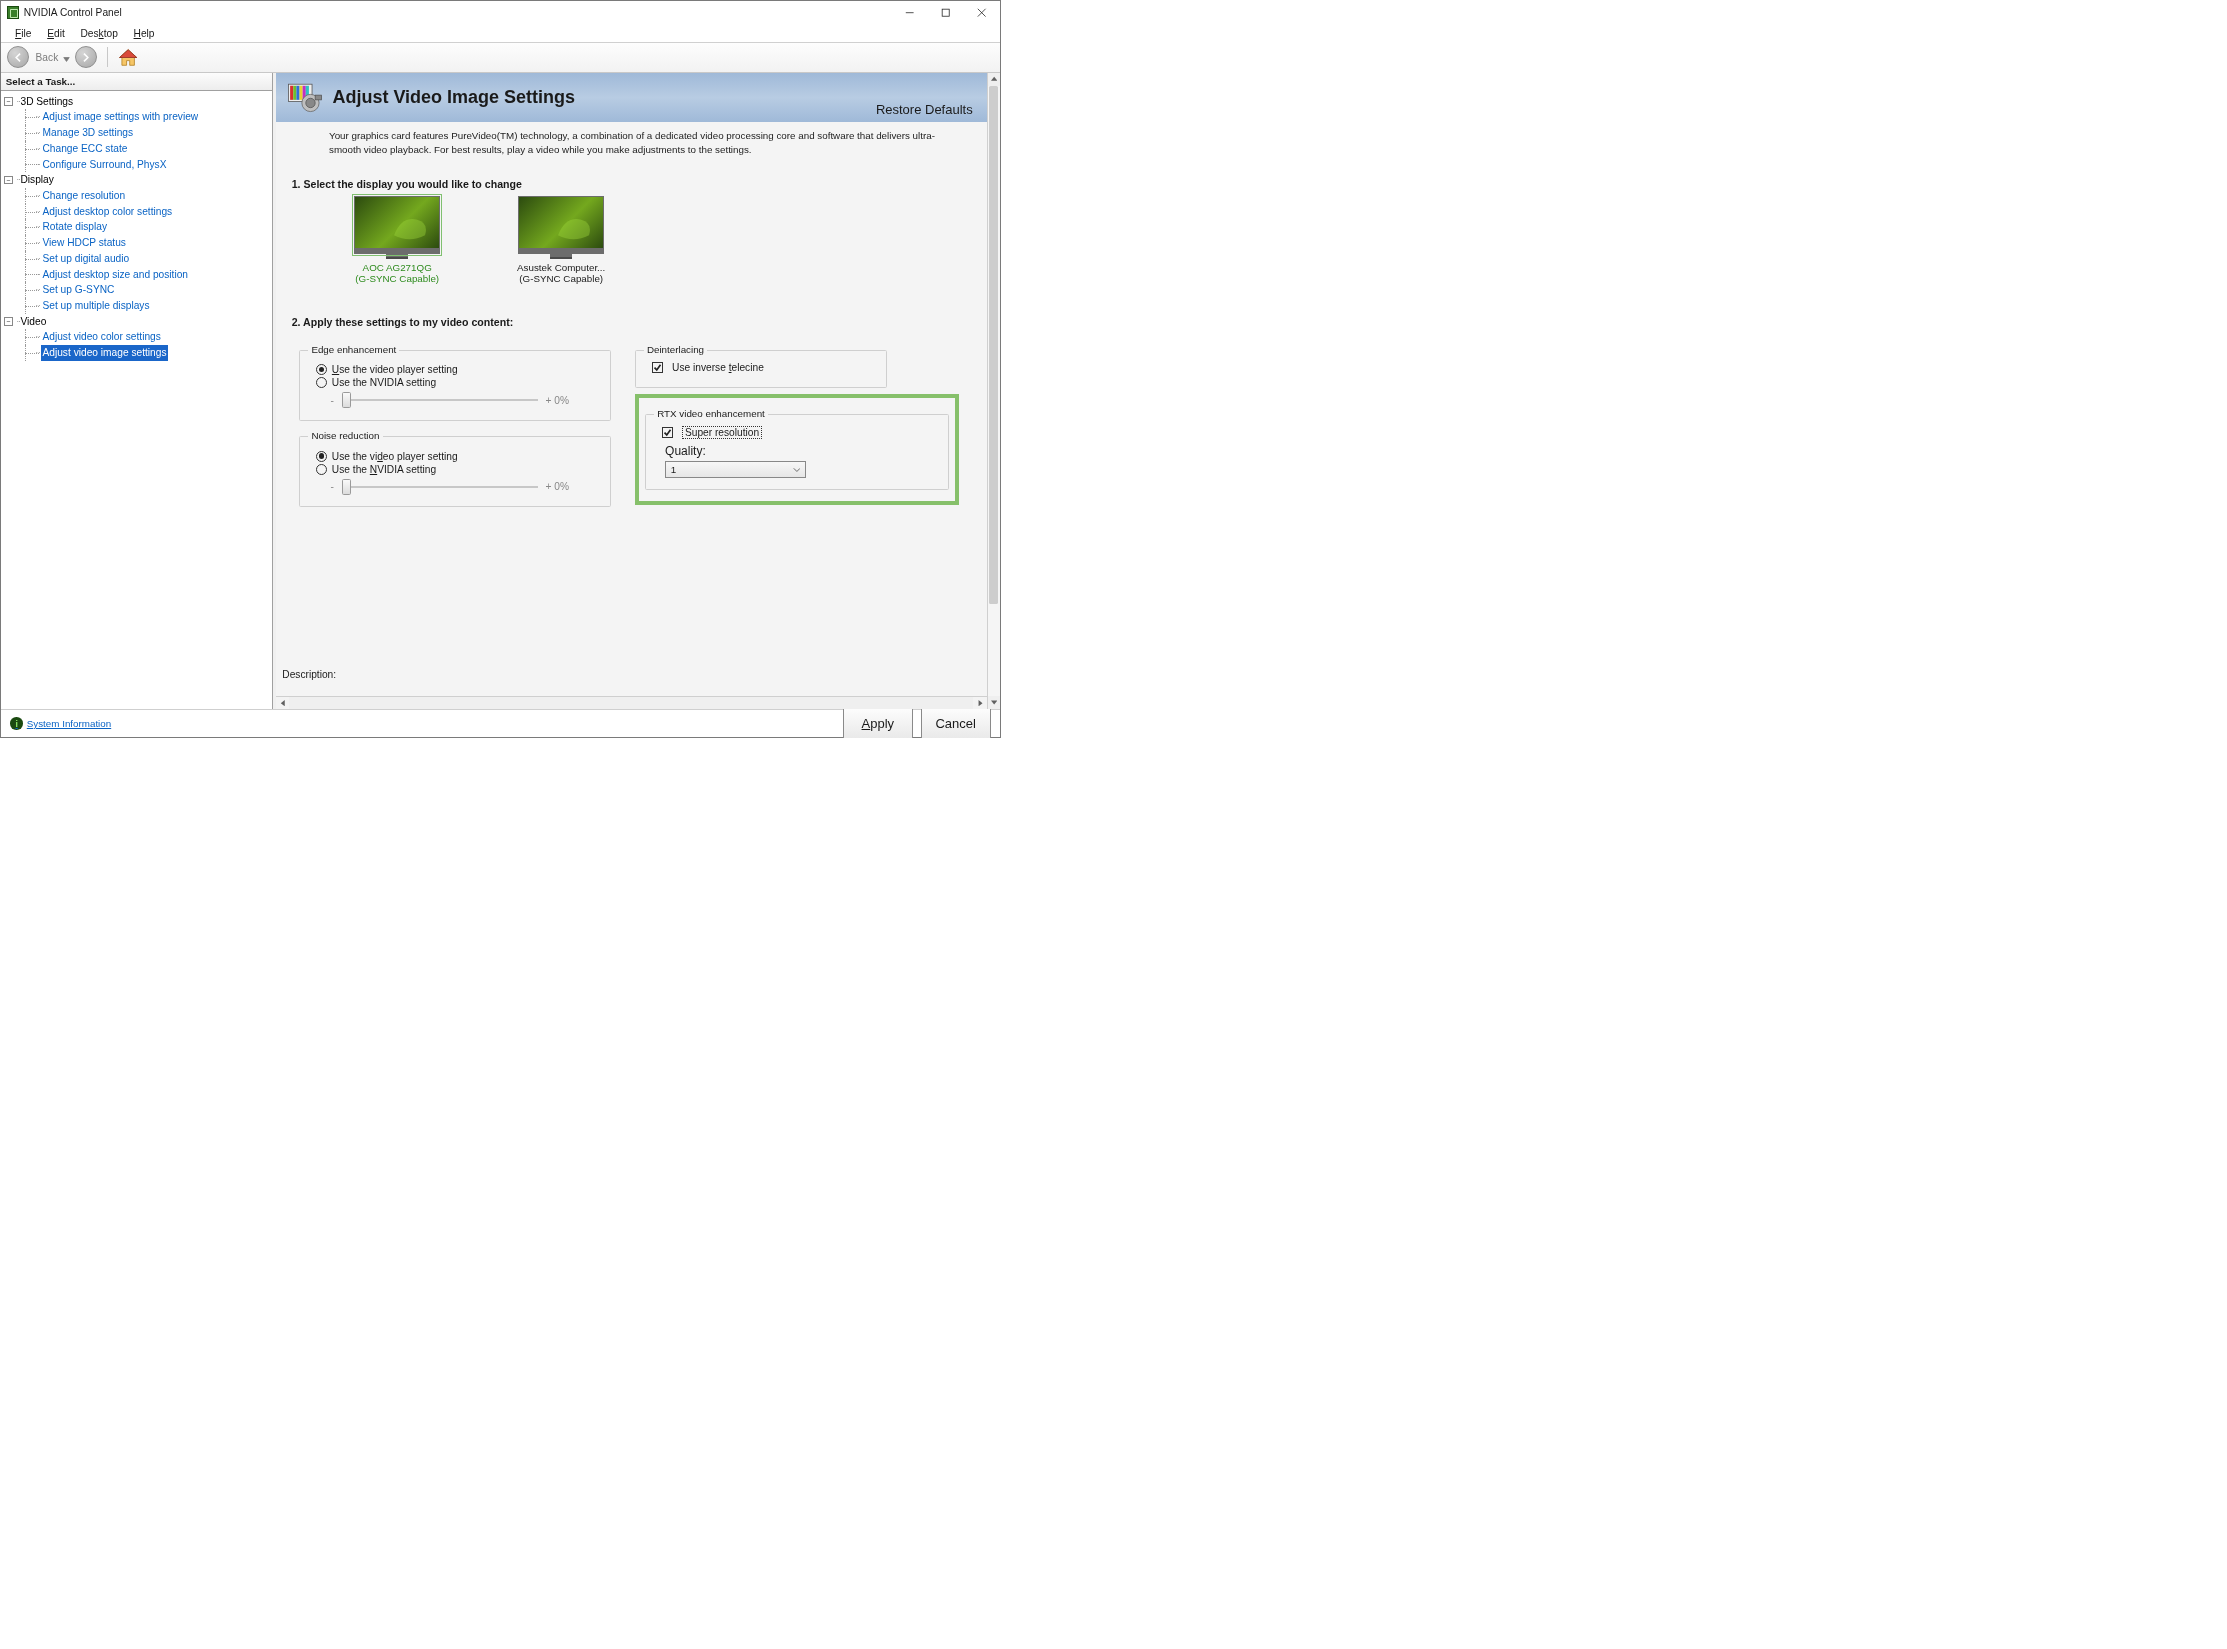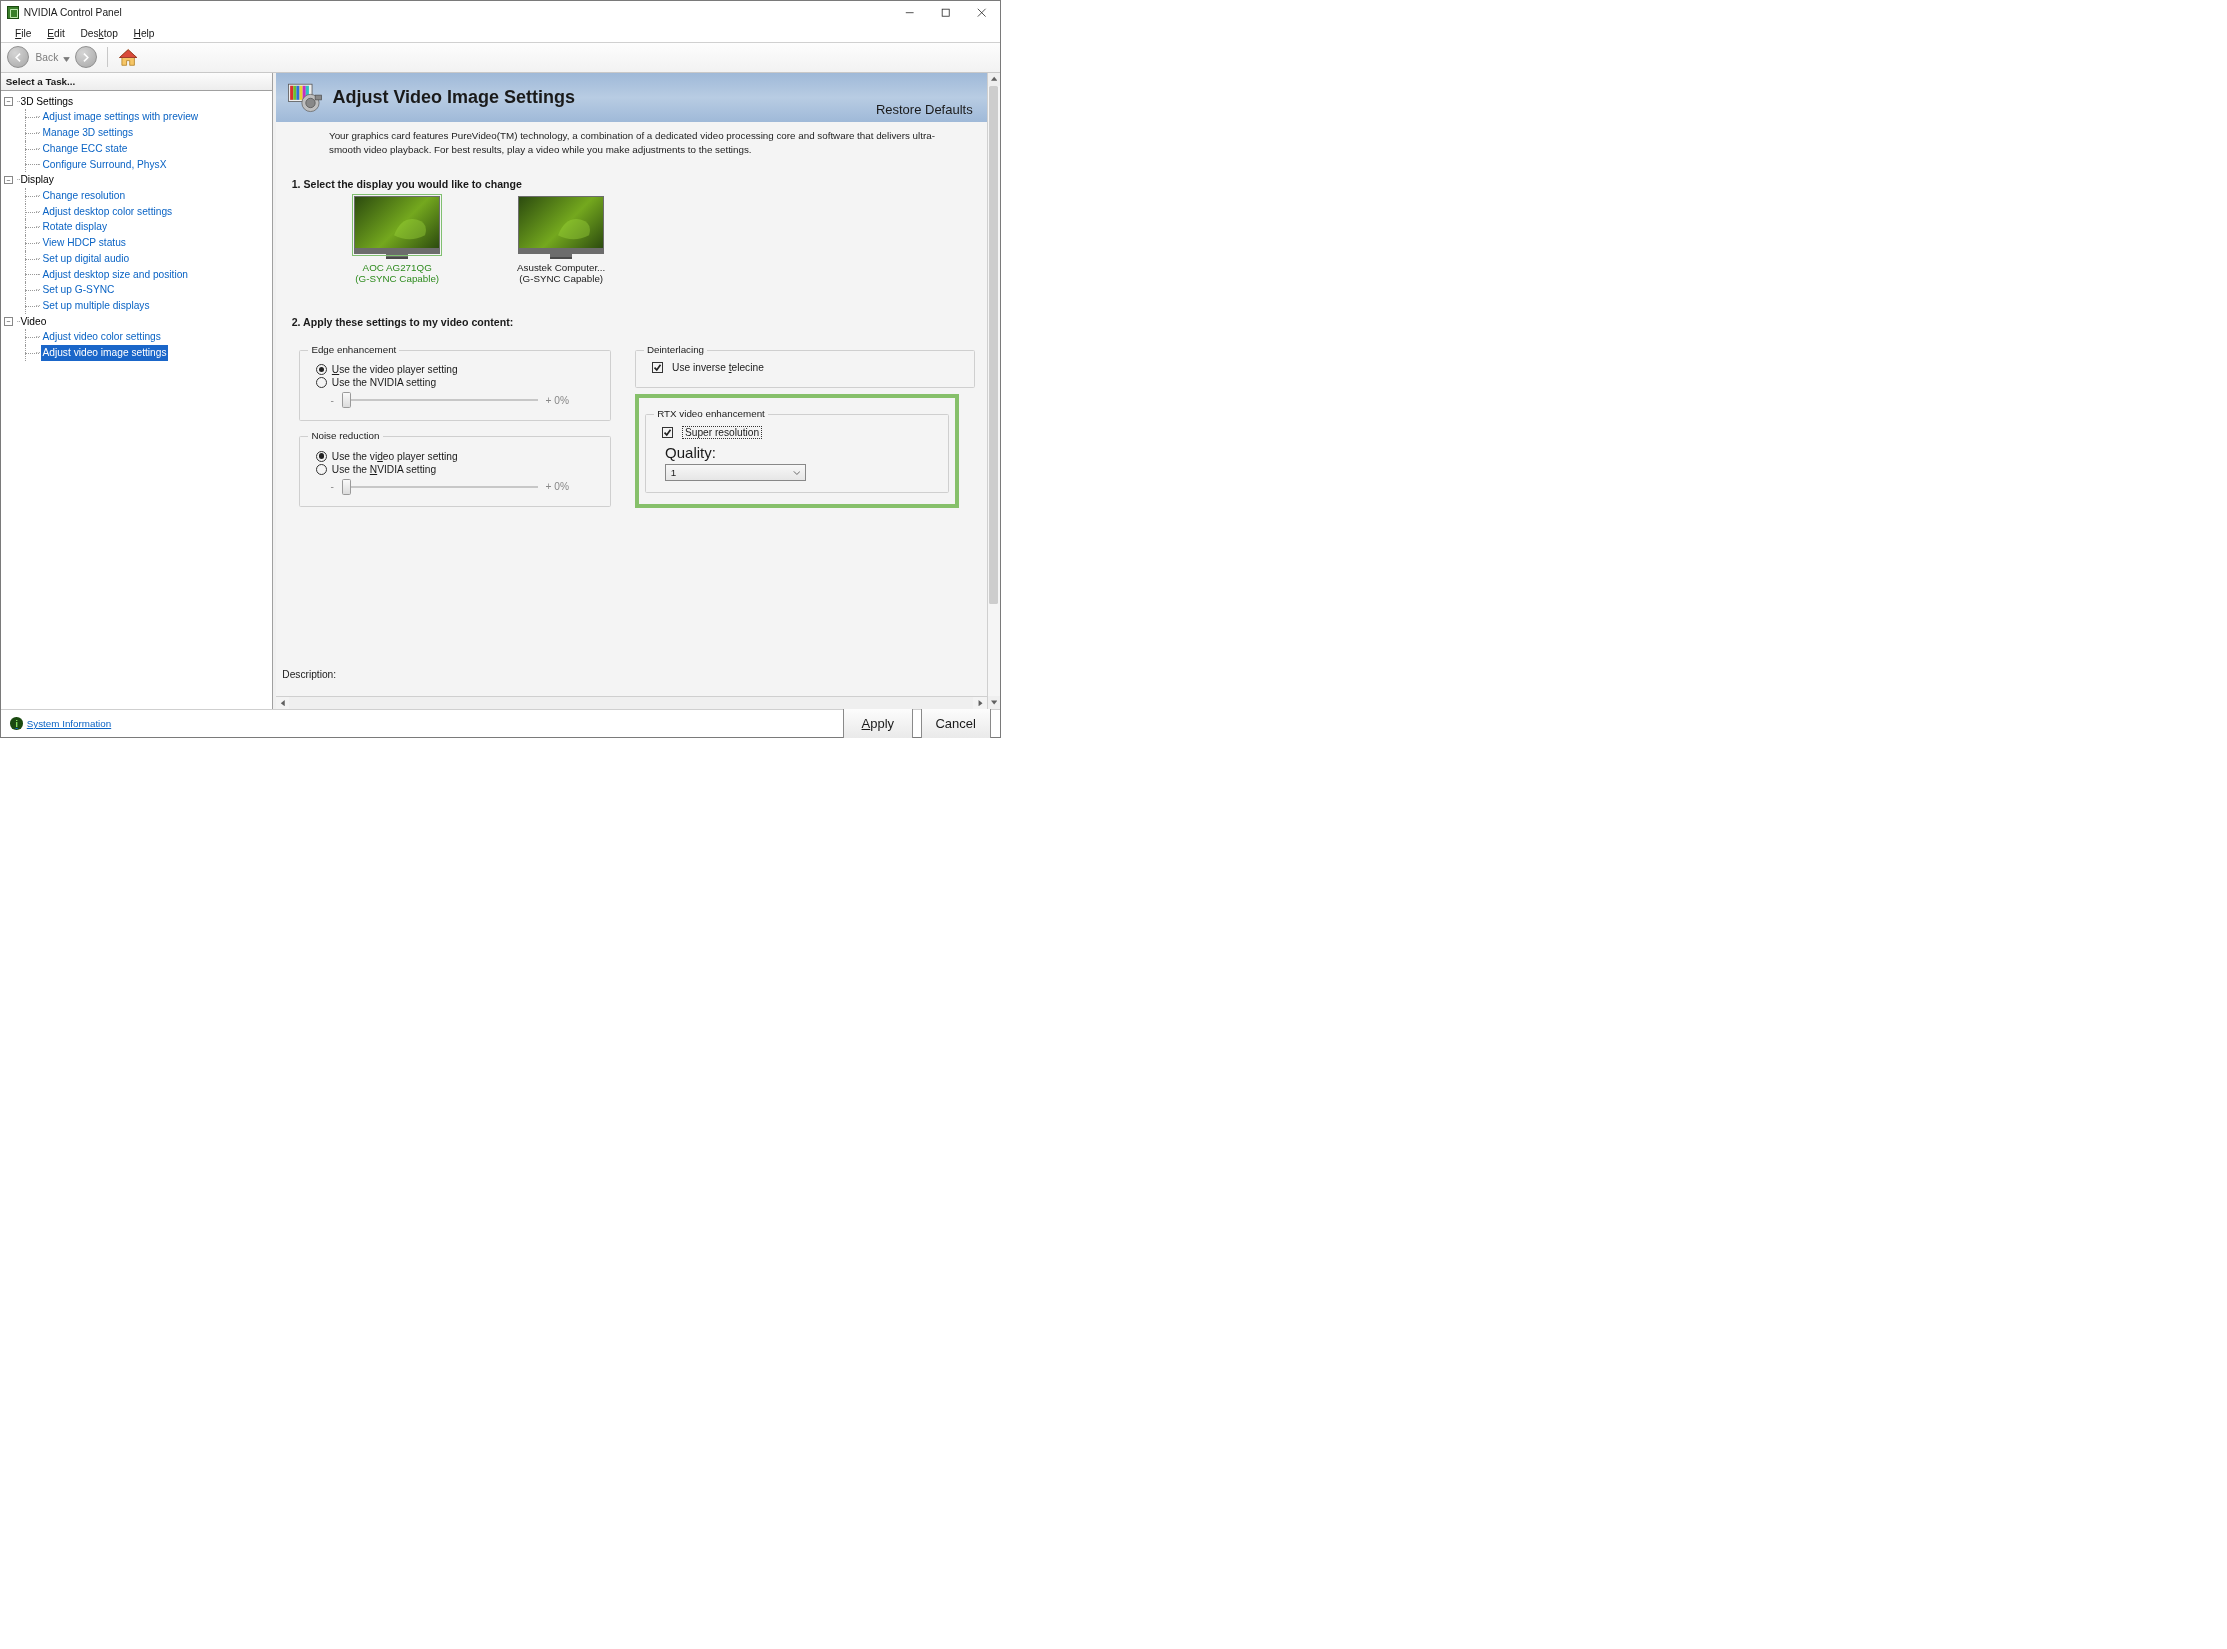--- a/index.html
+++ b/index.html
@@ -280,21 +280,21 @@
     background:linear-gradient(#fafafa,#dcdcdc);
     border:0.8px solid #9a9a9a; border-radius:1.6px;
   }
   .checkbox{
     width:11px; height:11px;
     border:1.2px solid #333; display:inline-flex;
     align-items:center; justify-content:center;
     margin-right:4.7px;
   }
   .checkbox.checked svg{ stroke:#222; stroke-width:2.2; fill:none; }
-  .group.small{ width:340px; padding:9.4px 11px 11px 11px; }
+  .group.small{ width:252px; padding:9.4px 11px 11px 11px; }
   .select{
     margin-top:3.1px;
     width:141px; height:17px;
     border:0.8px solid #888;
     background:linear-gradient(#f7f7f7,#e6e6e6);
     display:flex; align-items:center; justify-content:space-between;
     padding:0 4.7px; font-size:9.8px;
   }
   .select svg{ stroke:#444; fill:none; }
   .highlight{
@@ -651,21 +651,21 @@
                     <div class="group small">
                       <span class="legend">RTX video enhancement</span>
                       <div class="radio-row" style="margin-left:4.7px">
                         <span class="checkbox checked">
                           <svg width="9.4" height="9.4" viewBox="0 0 12 12">
                               <polyline points="2,6 5,9 10,2"></polyline>
                             </svg>
                         </span>
                         <span class="dotted">Super resolution</span>
                       </div>
-                      <div style="margin:4.7px 0 0 7.8px;font-size:15px">Quality:</div>
+                      <div style="margin:4.7px 0 0 7.8px;font-size:12px">Quality:</div>
                       <div class="select" style="margin-left:7.8px">
                         <span>1</span>
                         <svg width="7.8" height="7.8" viewBox="0 0 10 10">
                             <polyline points="1,3 5,7 9,3"></polyline>
                           </svg>
                       </div>
                     </div>
                   </div>
                 </div>
               </div>

